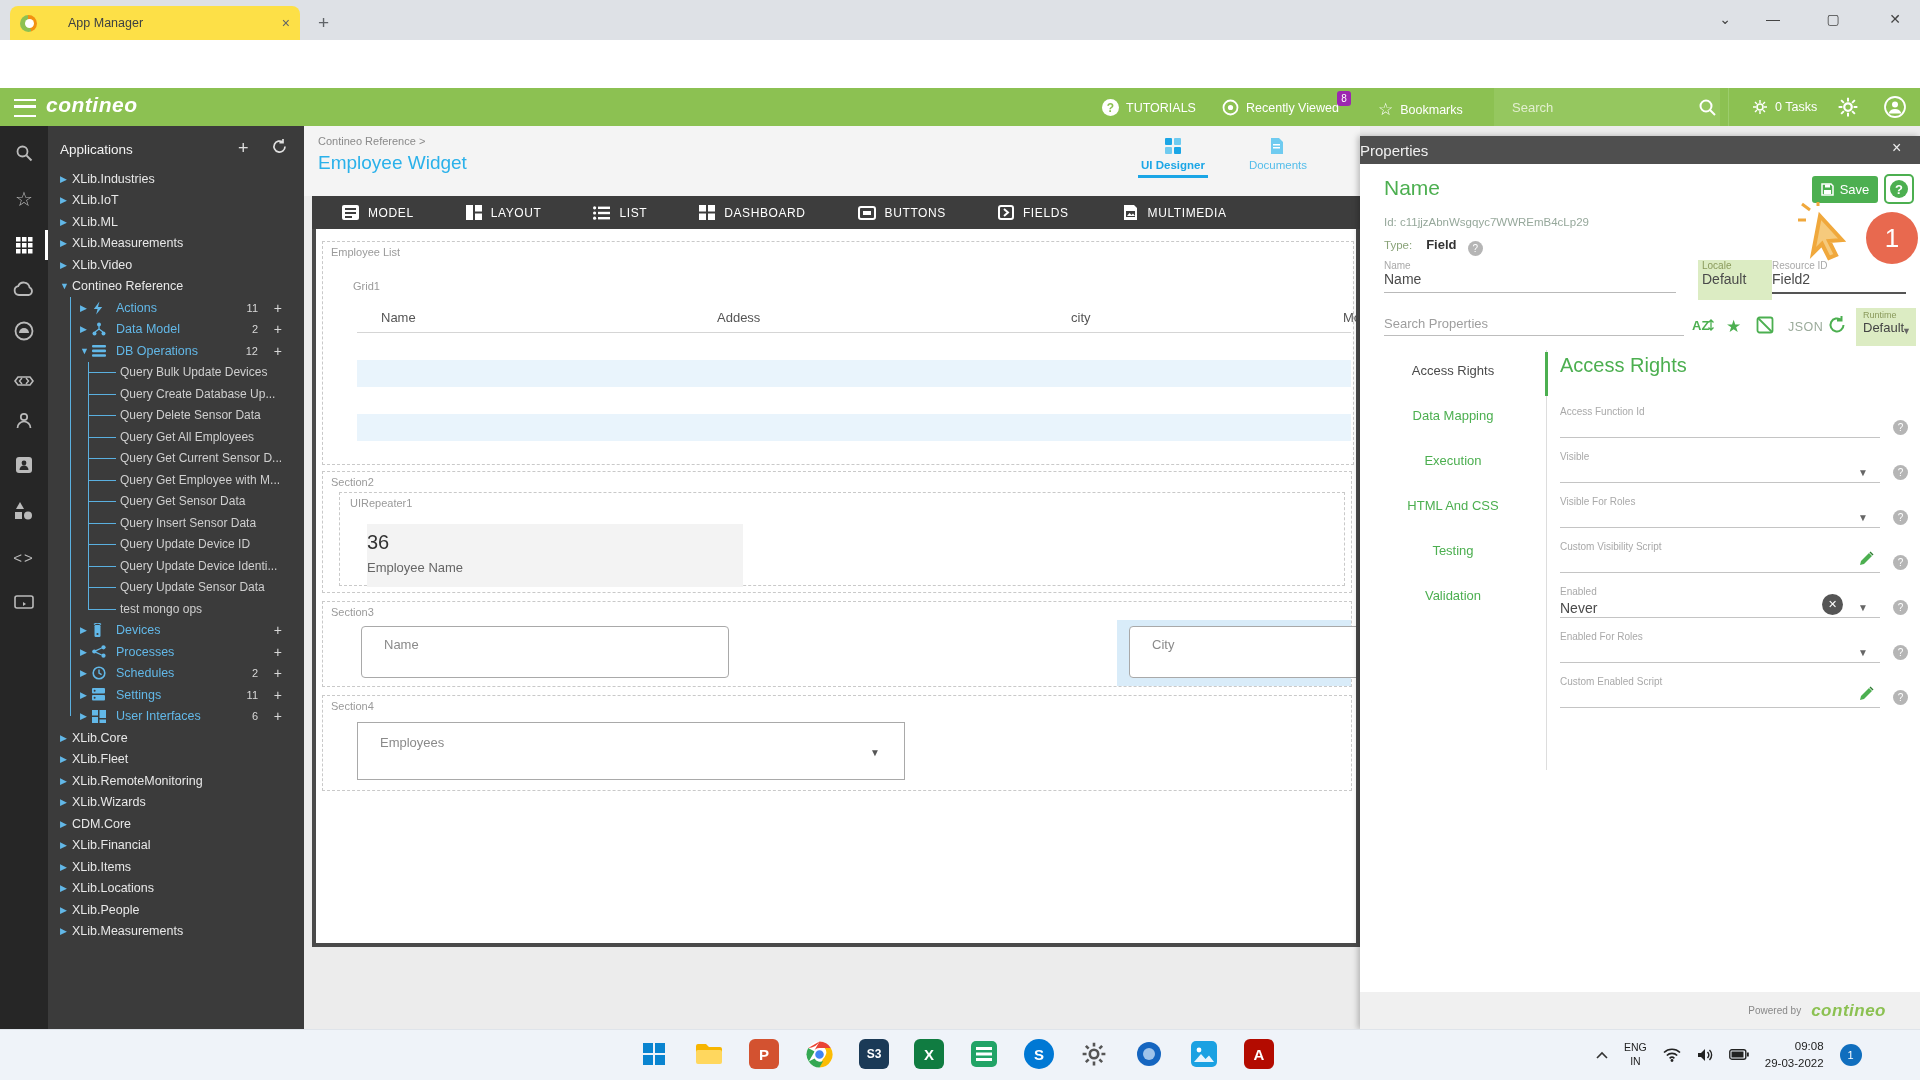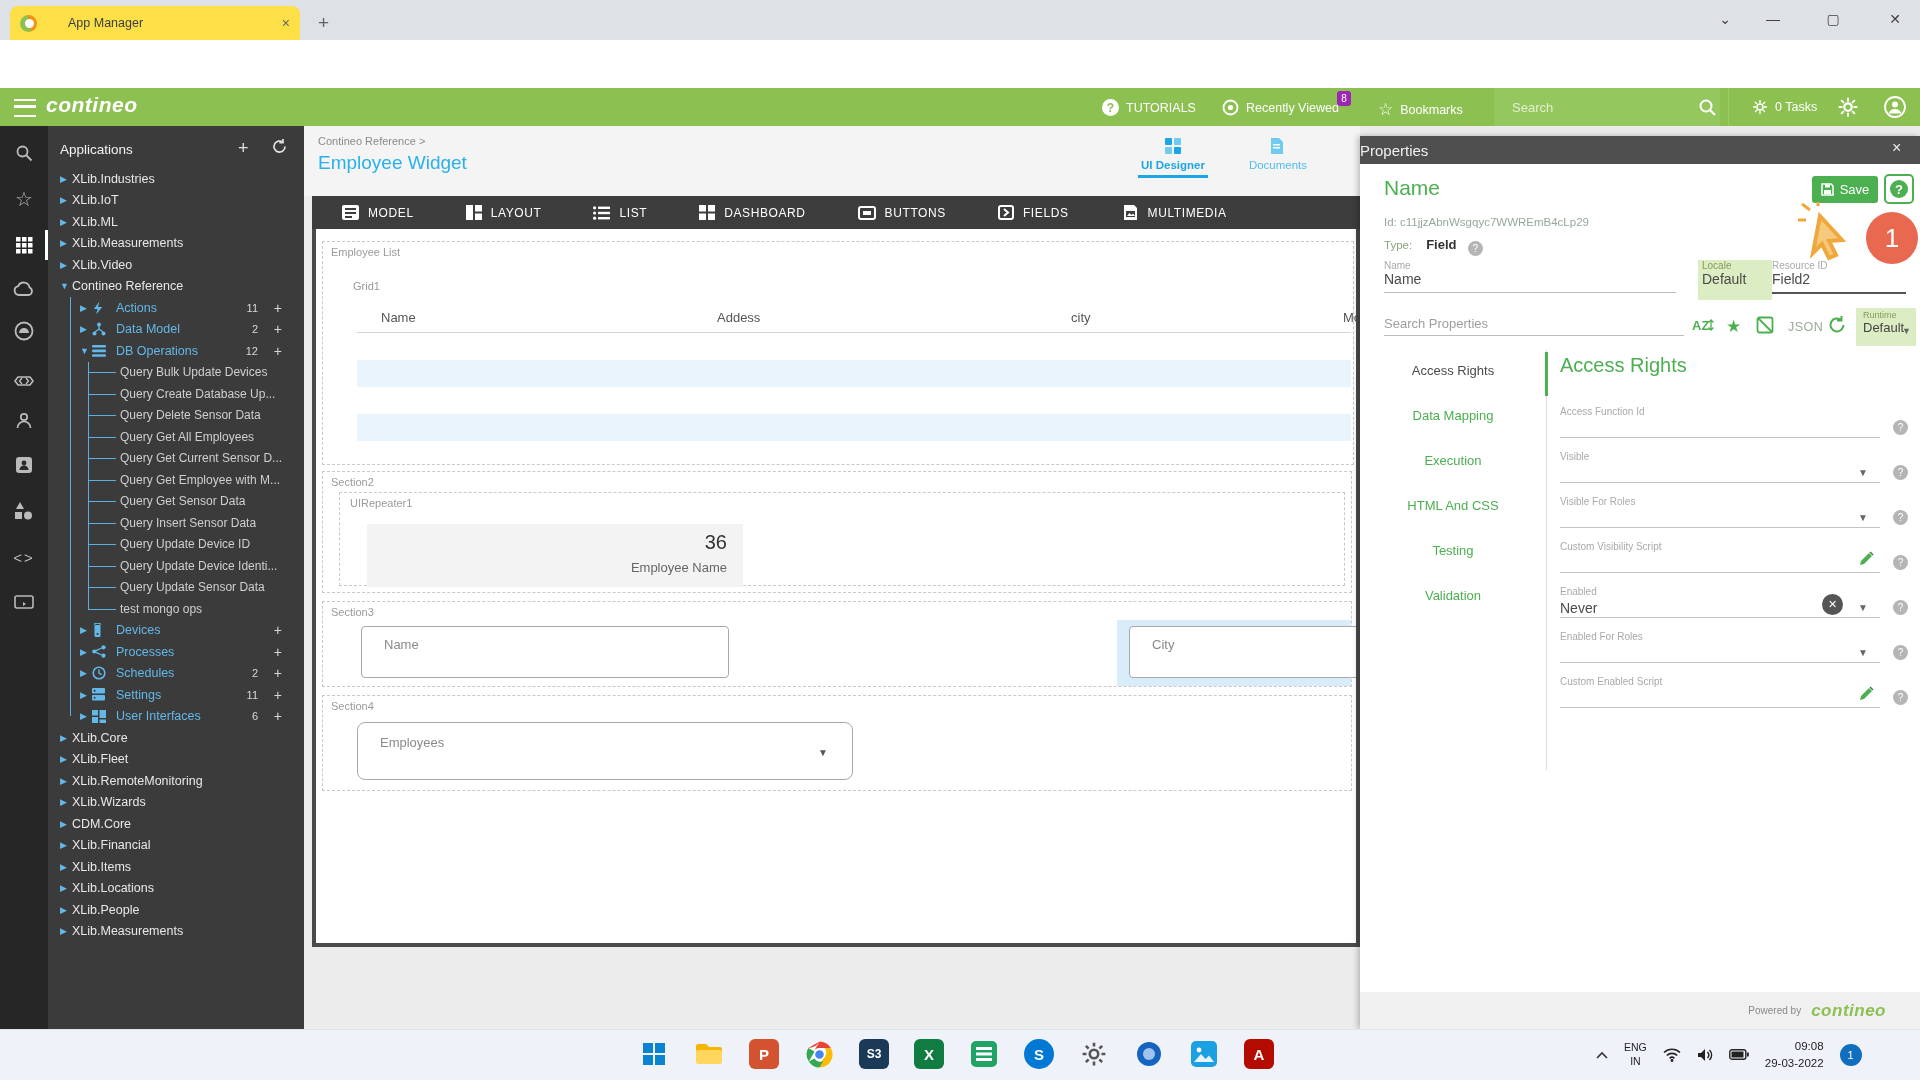--- a/index.html
+++ b/index.html
@@ -75,28 +75,28 @@
     padding-left:30px;box-sizing:border-box;gap:52px;}
   .tbitem{display:flex;align-items:center;gap:9px;color:#fff;font-size:12px;letter-spacing:.6px;}
   #canvasframe{left:8px;top:103px;width:1048px;height:718px;border:4px solid #4a4a4a;border-top:none;
     box-sizing:border-box;background:#fff;overflow:hidden;}
   .dash{position:absolute;border:1px dashed #c9c9c9;box-sizing:border-box;}
   .slab{position:absolute;font-size:11px;color:#9a9a9a;}
   .col{position:absolute;top:68px;font-size:13px;color:#555;}
   #gridhead{position:absolute;left:34px;right:2px;top:90px;height:1px;background:#d5d5d5;}
   .grow{position:absolute;left:34px;right:2px;height:27px;}
   .grow.blue{background:#e9f4fc;}
-  #card36{position:absolute;left:44px;top:52px;width:376px;height:63px;background:#f3f3f3;text-align:right;
+  #card36{position:absolute;left:44px;top:52px;width:376px;height:63px;background:#f3f3f3;text-align:left;
     padding-right:16px;box-sizing:border-box;}
   #card36 .v{font-size:20px;color:#333;margin-top:7px;}
   #card36 .c{font-size:13px;color:#666;margin-top:6px;}
   .fldbox{position:absolute;height:52px;border:1px solid #a9a9a9;border-radius:4px;box-sizing:border-box;
     font-size:13px;color:#8a8a8a;padding:10px 0 0 22px;background:#fff;}
   #cityhl{position:absolute;background:#d9ecf9;}
-  #dropdown{position:absolute;left:34px;top:26px;width:496px;height:58px;border:1px solid #a9a9a9;border-radius:8px;
+  #dropdown{position:absolute;left:34px;top:26px;width:548px;height:58px;border:1px solid #a9a9a9;border-radius:0;
     box-sizing:border-box;font-size:13px;color:#8a8a8a;padding:12px 0 0 22px;background:#fff;}
   #dropdown .dd{position:absolute;right:24px;top:24px;color:#555;font-size:10px;}
   
   #props{left:1360px;top:136px;width:560px;height:893px;background:#fff;box-shadow:-2px 0 6px rgba(0,0,0,.25);}
   #phead{left:0;top:0;width:560px;height:28px;background:#4f4f4f;color:#f0f0f0;font-size:15px;
     display:flex;align-items:center;box-sizing:border-box;}
   #pclose{left:532px;top:3px;color:#eee;font-size:16px;}
   #pname{left:24px;top:40px;font-size:21px;color:#4caf50;}
   #savebtn{left:452px;top:40px;width:66px;height:27px;background:#4caf50;border-radius:3px;color:#fff;
     font-size:13px;display:flex;align-items:center;justify-content:center;gap:6px;}

